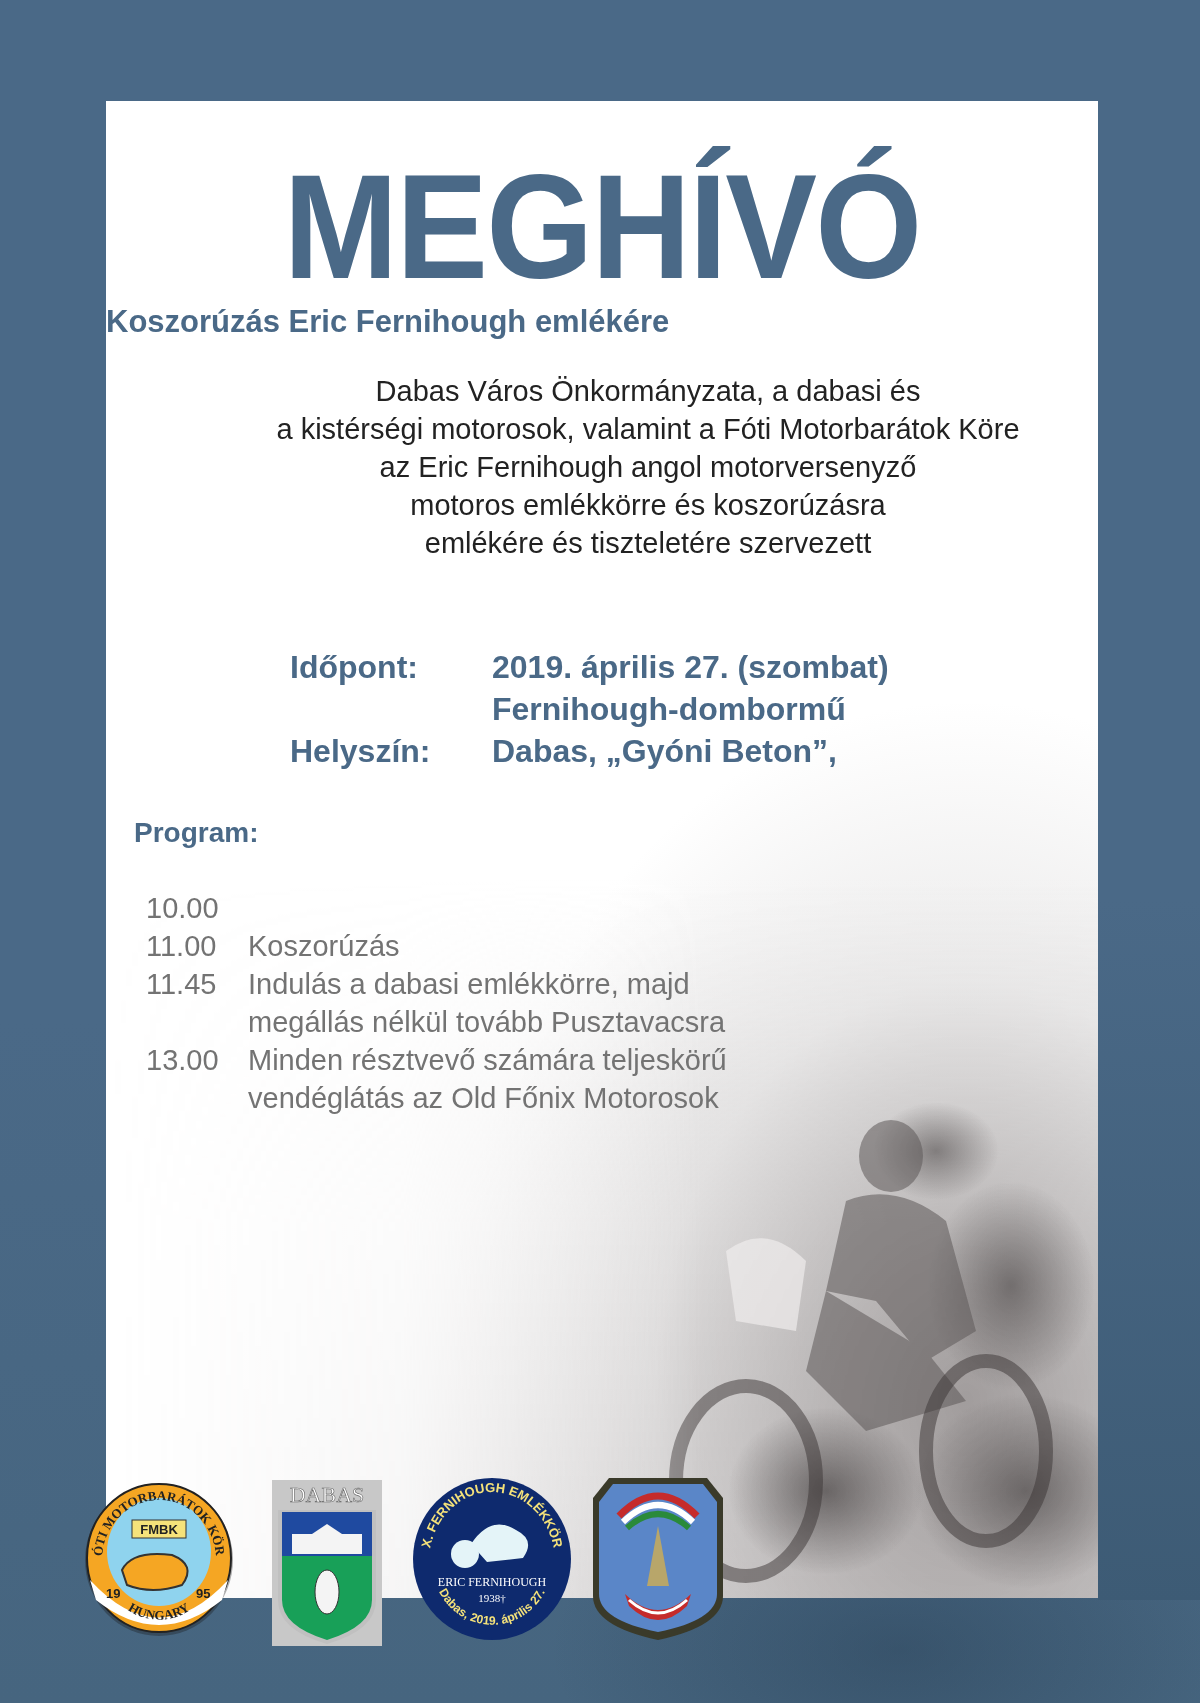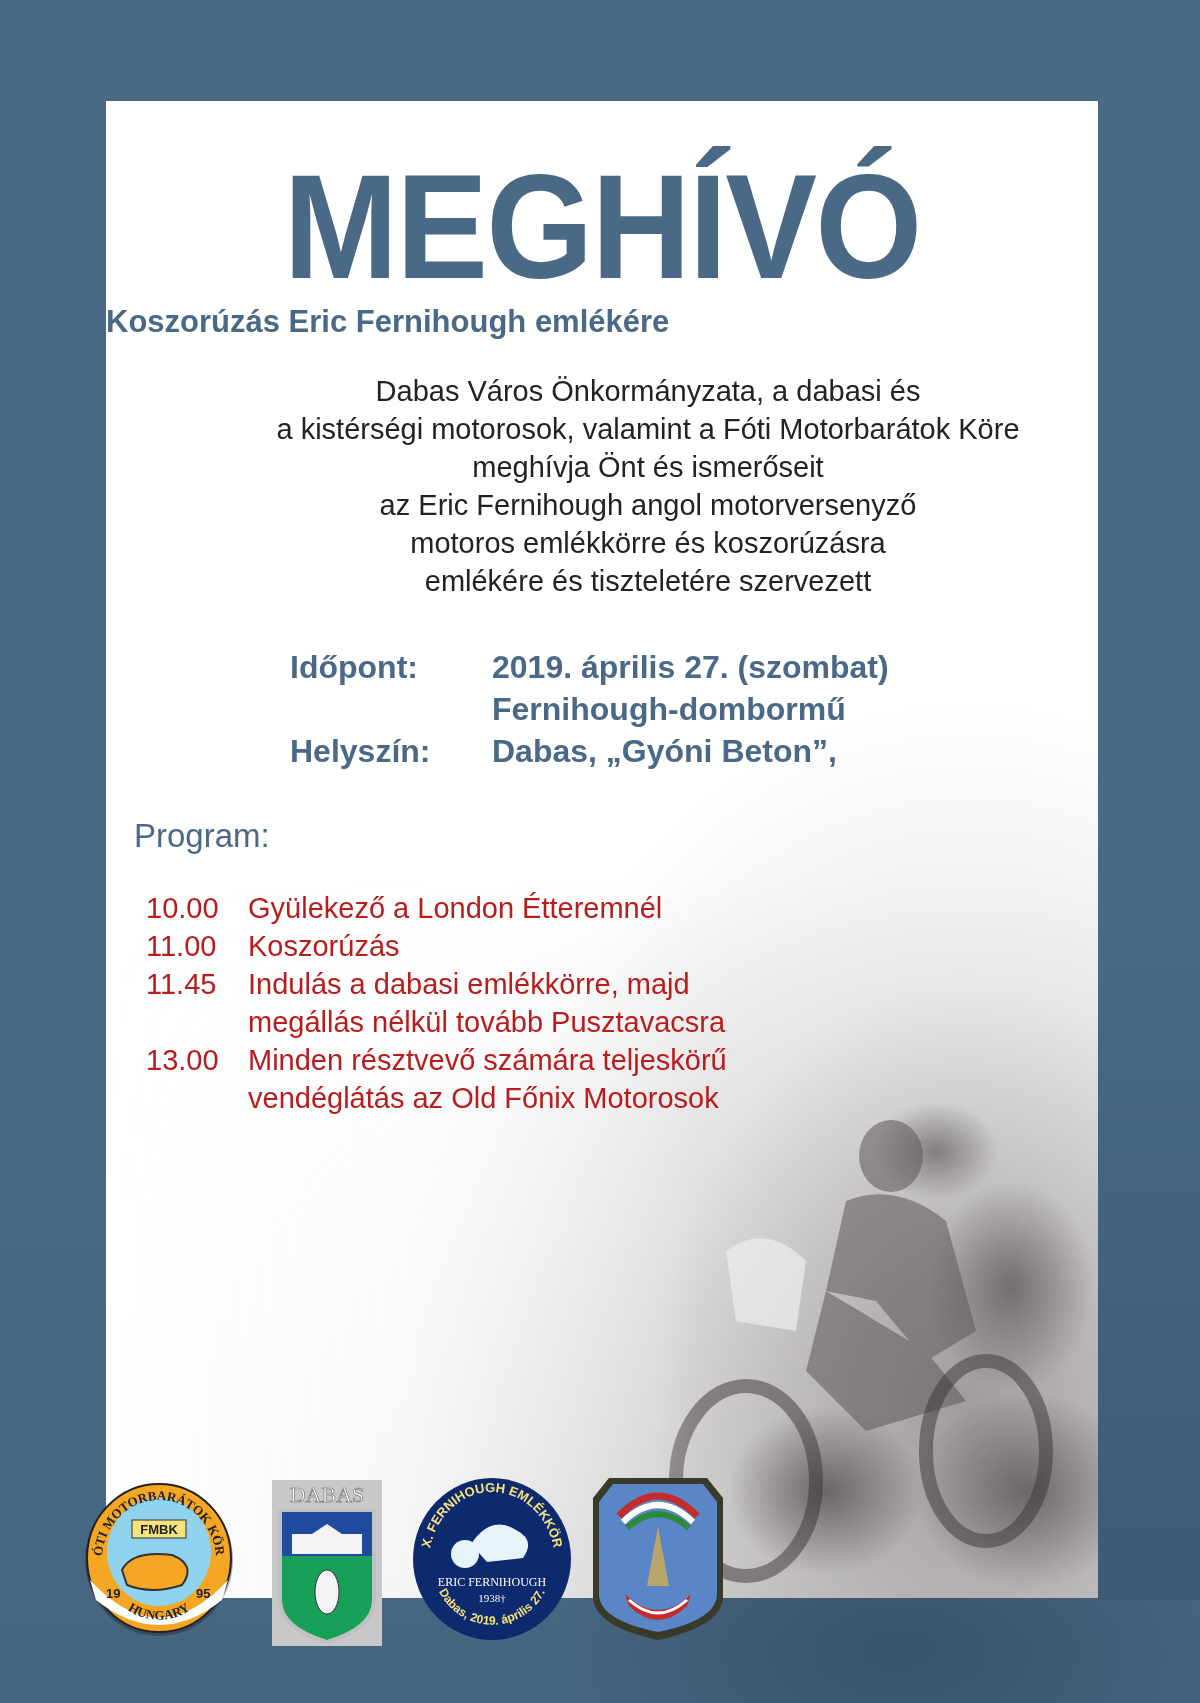--- a/index.html
+++ b/index.html
@@ -18,22 +18,22 @@
        linear-gradient(180deg, rgba(255,255,255,1) 0%, rgba(255,255,255,1) 52%, rgba(225,223,223,0.6) 75%, rgba(190,186,186,0.7) 100%);
      -webkit-mask-image:linear-gradient(90deg, rgba(0,0,0,0) 0%, rgba(0,0,0,0.2) 30%, rgba(0,0,0,1) 60%);
              mask-image:linear-gradient(90deg, rgba(0,0,0,0) 0%, rgba(0,0,0,0.2) 30%, rgba(0,0,0,1) 60%);}
   .photo-right{position:absolute;left:1098px;top:900px;width:102px;height:700px;background:linear-gradient(180deg,#4a6987,#3d5b75);}
   .title{position:absolute;left:0;width:992px;top:52px;text-align:center;color:#4a6987;font-weight:bold;font-size:148px;letter-spacing:-2px;line-height:1;transform:scaleX(0.93);}
   .subtitle{position:absolute;left:0;width:992px;top:203px;text-align:left;color:#4a6987;font-weight:bold;font-size:31px;}
   .body{position:absolute;left:0;width:1084px;top:271px;text-align:center;color:#222;font-size:29px;line-height:38px;}
   .when{position:absolute;left:184px;top:545px;color:#4a6987;font-weight:bold;font-size:32px;line-height:42px;}
   .when .row{display:flex;gap:36px;}
   .when .lbl{width:166px;}
-  .program-h{position:absolute;left:28px;top:716px;color:#4a6987;font-weight:normal;font-size:33px;}
-  .sched{position:absolute;left:40px;top:788px;color:#b91c1c;font-size:29px;line-height:38px;}
+  .program-h{position:absolute;left:28px;top:716px;color:#4a6987;font-weight:bold;font-size:28px;}
+  .sched{position:absolute;left:40px;top:788px;color:#737373;font-size:29px;line-height:38px;}
   .sched .item{display:flex;}
   .sched .time{width:102px;flex:none;}
   .sched .desc{flex:none;}
   .logos{position:absolute;top:1472px;left:0;width:1200px;height:165px;}
   .logo{position:absolute;}
 </style>
 </head>
 <body>
 
 <div class="bg-texture"></div>
@@ -54,21 +54,20 @@
       <path d="M620 1150 Q660 1120 700 1160 L690 1230 L630 1220 Z" fill="#efeded" opacity="0.7"></path>
     </svg>
   </div>
 
   <div class="title">MEGHÍVÓ</div>
   <div class="subtitle">Koszorúzás Eric Fernihough emlékére</div>
 
   <div class="body">
     <div>Dabas Város Önkormányzata, a dabasi és</div>
     <div>a kistérségi motorosok, valamint a Fóti Motorbarátok Köre</div>
-    <div>meghívja Önt és ismerőseit</div>
     <div>az Eric Fernihough angol motorversenyző</div>
     <div>motoros emlékkörre és koszorúzásra</div>
     <div>emlékére és tiszteletére szervezett</div>
   </div>
 
   <div class="when">
     <div class="row">
       <span class="lbl">Időpont:</span>
       <span>2019. április 27. (szombat)</span>
     </div>
@@ -80,23 +79,20 @@
       <span class="lbl">Helyszín:</span>
       <span>Dabas, „Gyóni Beton”,</span>
     </div>
   </div>
 
   <div class="program-h">Program:</div>
 
   <div class="sched">
     <div class="item">
       <span class="time">10.00</span>
-      <div class="desc">
-          <div>Gyülekező a London Étteremnél</div>
-        </div>
     </div>
     <div class="item">
       <span class="time">11.00</span>
       <div class="desc">
           <div>Koszorúzás</div>
         </div>
     </div>
     <div class="item">
       <span class="time">11.45</span>
       <div class="desc">

